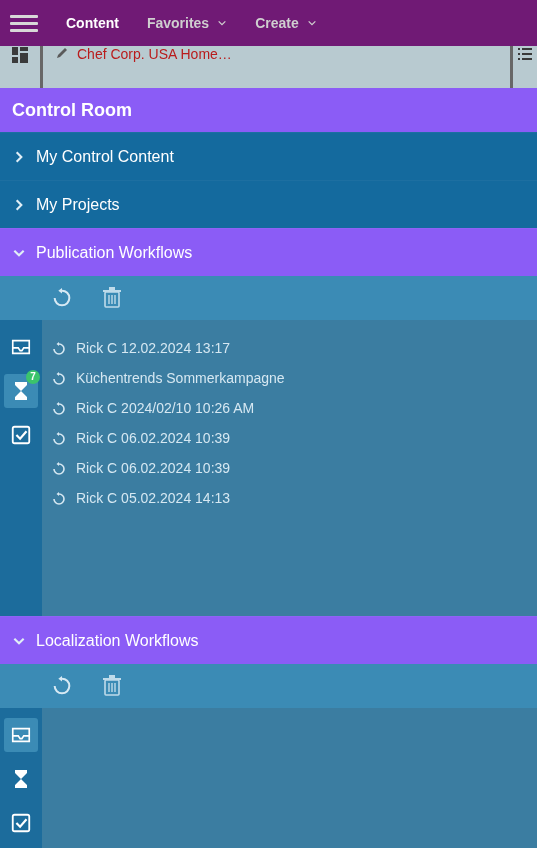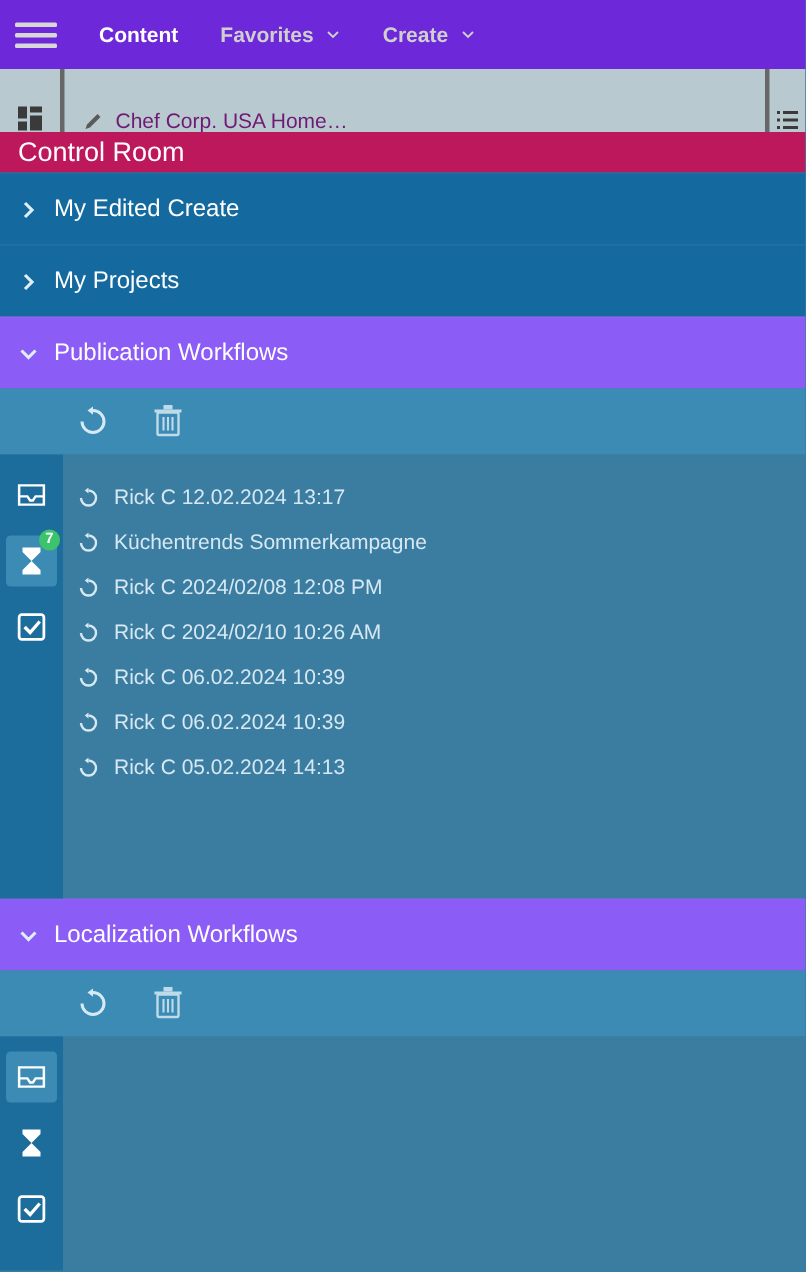--- a/index.html
+++ b/index.html
@@ -1,35 +1,35 @@
 <!DOCTYPE html>
 <html><head>
 <meta charset="utf-8">
 <style>
   * { box-sizing: border-box; margin: 0; padding: 0; }
   html, body { width: 537px; height: 848px; overflow: hidden; font-family: Arial, Helvetica, sans-serif; background: #3b7da1; }
   
   
-  .menubar { height: 46px; background: #6d28d9; display: flex; align-items: center; padding: 0 10px; gap: 28px; color: #d0d0d0; font-size: 14px; }
+  .menubar { height: 46px; background: #701a75; display: flex; align-items: center; padding: 0 10px; gap: 28px; color: #d0d0d0; font-size: 14px; }
   .hamburger { width: 28px; height: 28px; display: flex; flex-direction: column; justify-content: center; gap: 4px; cursor: pointer; }
   .hamburger div { height: 3px; background: #d8d8d8; border-radius: 1px; }
   .menubar .mitem { display: flex; align-items: center; gap: 8px; cursor: pointer; color: #cfcfcf; font-weight: bold; }
   .menubar .mitem.active { color: #fff; font-weight: bold; }
   .chev { width: 10px; height: 10px; }
   
   
   .tabstrip { height: 42px; background: #676767; display: flex; align-items: stretch; gap: 3px; padding: 0; }
-  .tab { background: #b8cad0; display: flex; align-items: flex-end; padding: 0 12px; gap: 8px; color: #701a75; font-size: 14px; min-width: 0; overflow: hidden; white-space: nowrap; cursor: pointer; }
+  .tab { background: #b8cad0; display: flex; align-items: flex-start; padding: 0 12px; gap: 8px; color: #b91c1c; font-size: 14px; min-width: 0; overflow: hidden; white-space: nowrap; cursor: pointer; }
   .tab.icononly { flex: 0 0 40px; justify-content: center; padding: 0; }
   .tab.wide { flex: 1 1 0; }
   .tab.last { flex: 0 0 24px; justify-content: center; padding: 0 4px; }
   .tab span.lbl { overflow: hidden; text-overflow: ellipsis; }
   
   
-  .panel-title { height: 27px; background: #be185d; color: #fff; display: flex; align-items: center; padding: 0 12px; font-size: 18px; font-weight: 400; }
+  .panel-title { height: 44px; background: #8b5cf6; color: #fff; display: flex; align-items: center; padding: 0 12px; font-size: 18px; font-weight: 700; }
   
   
   .section-head { height: 48px; background: #0a507a; color: #fff; display: flex; align-items: center; padding: 0 12px; font-size: 16px; cursor: pointer; gap: 10px; border-top: 1px solid rgba(255,255,255,0.04); }
   .section-head.open { background: #8b5cf6; }
   .section-head.closed { background: #146a9e; }
   
   
   .section-toolbar { height: 44px; background: #3b8bb5; display: flex; align-items: center; padding-left: 50px; gap: 26px; }
   .section-toolbar .tbtn { width: 24px; height: 24px; display:flex; align-items:center; justify-content:center; cursor:pointer; opacity: 0.9; }
   
@@ -102,21 +102,21 @@
 </div>
 
 <div class="panel-title">
   <span>Control Room</span>
 </div>
 
 <div class="section-head closed">
   <svg width="14" height="14" viewBox="0 0 12 12">
       <path d="M4 2 L8 6 L4 10" stroke="#e0eef6" stroke-width="1.8" fill="none"></path>
     </svg>
-  <span>My Edited Create</span>
+  <span>My Control Content</span>
 </div>
 
 <div class="section-head closed">
   <svg width="14" height="14" viewBox="0 0 12 12">
       <path d="M4 2 L8 6 L4 10" stroke="#e0eef6" stroke-width="1.8" fill="none"></path>
     </svg>
   <span>My Projects</span>
 </div>
 
 <div class="section-head open">
@@ -178,27 +178,20 @@
           <path d="M7 2 A5 5 0 1 1 2 7" stroke="#d6e8f2" stroke-width="1.6" fill="none"></path>
           <path d="M7 0 L7 4 L4.5 2 Z" fill="#d6e8f2"></path>
         </svg>
         <span>Küchentrends Sommerkampagne</span>
       </div>
     <div class="item">
         <svg width="14" height="14" viewBox="0 0 14 14">
           <path d="M7 2 A5 5 0 1 1 2 7" stroke="#d6e8f2" stroke-width="1.6" fill="none"></path>
           <path d="M7 0 L7 4 L4.5 2 Z" fill="#d6e8f2"></path>
         </svg>
-        <span>Rick C 2024/02/08 12:08 PM</span>
-      </div>
-    <div class="item">
-        <svg width="14" height="14" viewBox="0 0 14 14">
-          <path d="M7 2 A5 5 0 1 1 2 7" stroke="#d6e8f2" stroke-width="1.6" fill="none"></path>
-          <path d="M7 0 L7 4 L4.5 2 Z" fill="#d6e8f2"></path>
-        </svg>
         <span>Rick C 2024/02/10 10:26 AM</span>
       </div>
     <div class="item">
         <svg width="14" height="14" viewBox="0 0 14 14">
           <path d="M7 2 A5 5 0 1 1 2 7" stroke="#d6e8f2" stroke-width="1.6" fill="none"></path>
           <path d="M7 0 L7 4 L4.5 2 Z" fill="#d6e8f2"></path>
         </svg>
         <span>Rick C 06.02.2024 10:39</span>
       </div>
     <div class="item">

